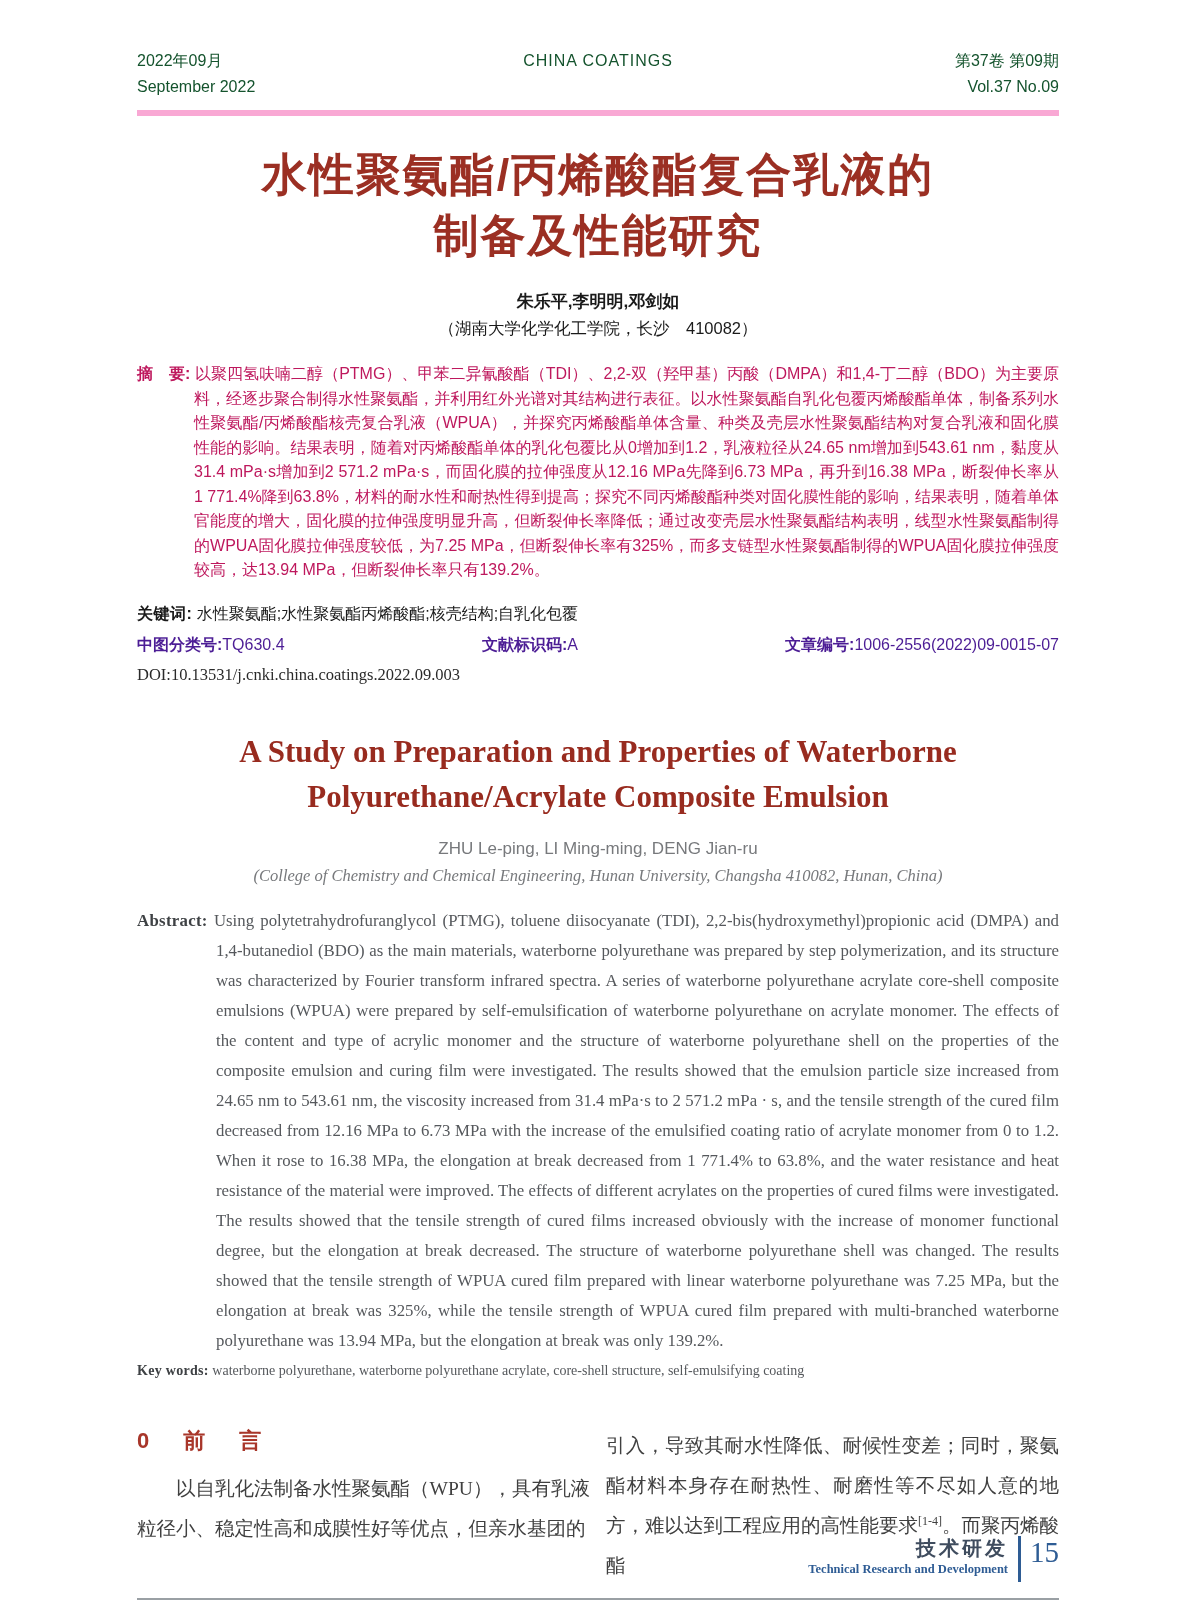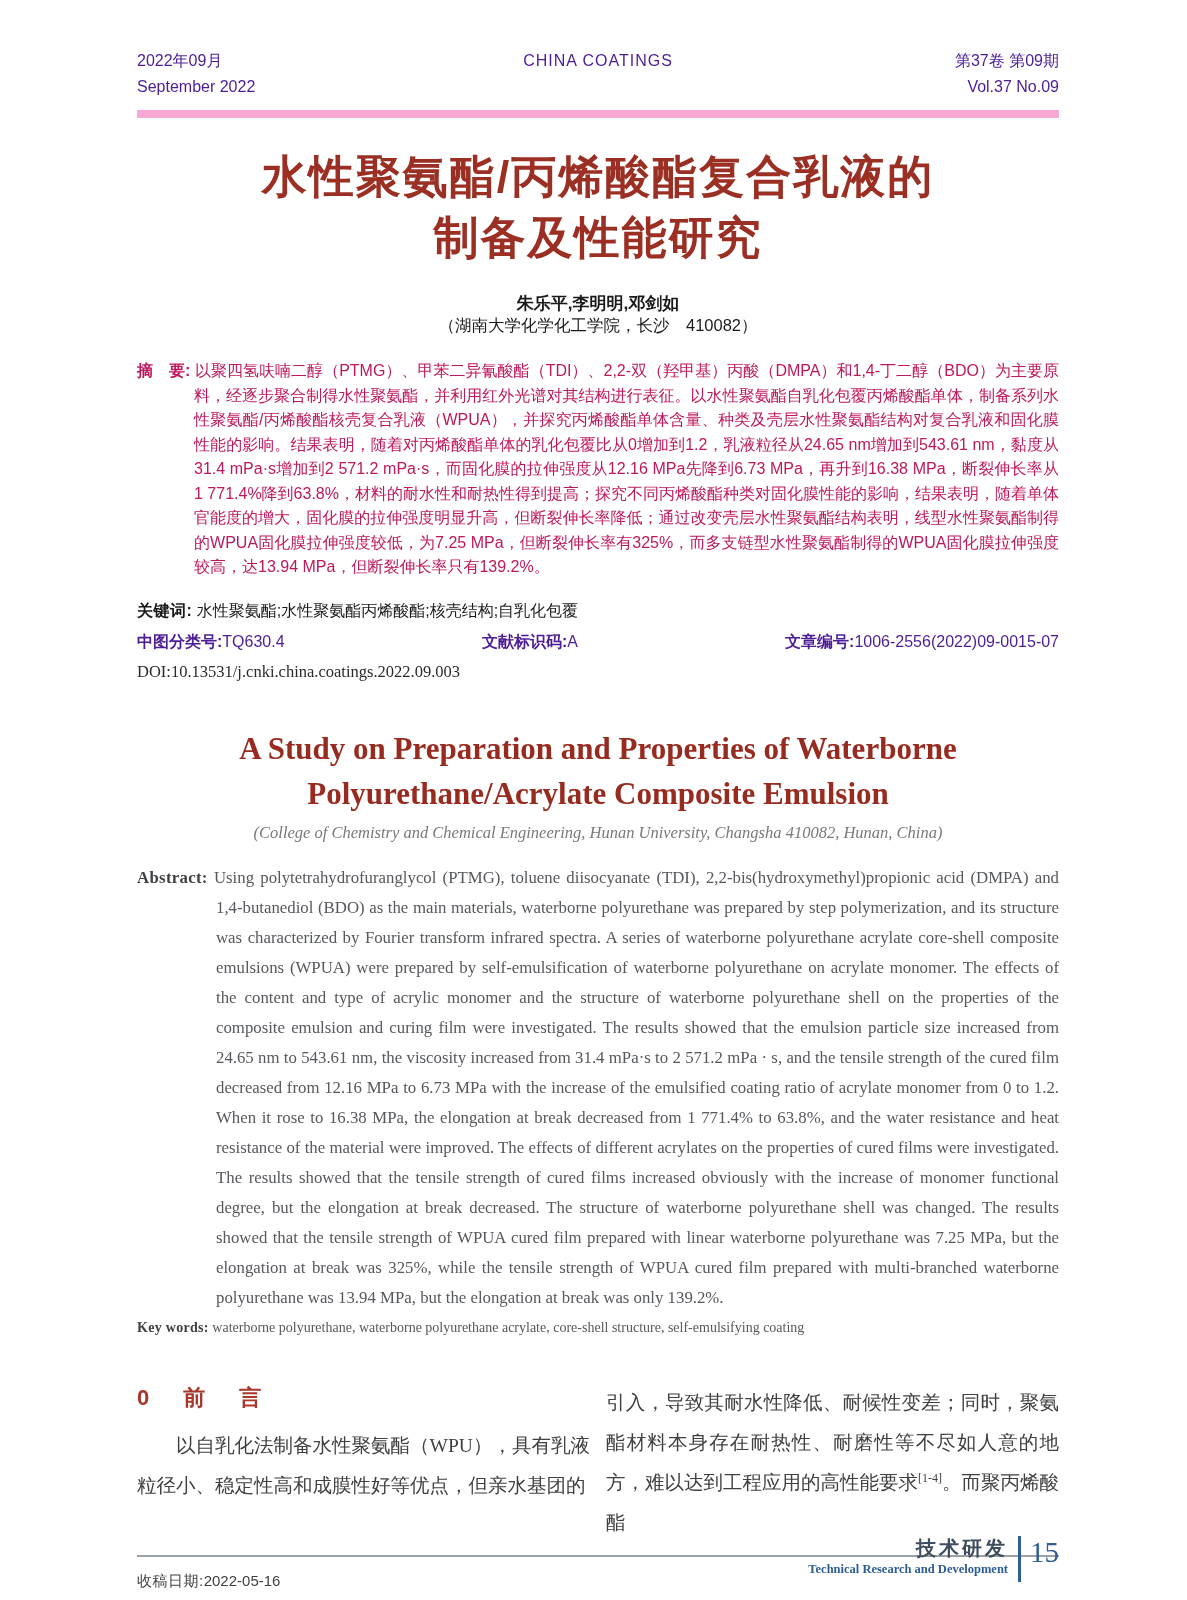--- a/index.html
+++ b/index.html
@@ -15,22 +15,22 @@
     color: #1c1c1c;
   }
   .content { padding: 0 128px 0 137px; }
 
   
   .journal-header {
     margin-top: 48px;
     display: grid;
     grid-template-columns: 1fr 1fr 1fr;
     padding: 0 0 10px 0;
-    border-bottom: 8px solid #f9a8d4;
-    color: #4c1d95;
+    border-bottom: 6px solid #f9a8d4;
+    color: #14532d;
     font-size: 16px;
     line-height: 26px;
   }
   .journal-header .mid { text-align: center; letter-spacing: 1px; }
   .journal-header .right { text-align: right; }
 
   
   .title-zh {
     margin-top: 28px;
     text-align: center;
@@ -41,20 +41,21 @@
     letter-spacing: 2px;
   }
   .authors-zh {
     margin-top: 24px;
     text-align: center;
     font-weight: bold;
     font-size: 17px;
     color: #1a1a1a;
   }
   .affiliation-zh {
+    margin-top: 5px;
     text-align: center;
     font-size: 16.5px;
     color: #1a1a1a;
   }
 
   
   .abstract-zh {
     margin-top: 22px;
     font-size: 16px;
     line-height: 24.5px;
@@ -242,20 +243,21 @@
       <span><b>文章编号:</b><span>1006-2556(2022)09-0015-07</span></span>
     </div>
 
     <div class="doi-line">DOI:10.13531/j.cnki.china.coatings.2022.09.003</div>
 
     <h2 class="title-en">
       <div>A Study on Preparation and Properties of Waterborne</div>
       <div>Polyurethane/Acrylate Composite Emulsion</div>
     </h2>
 
+    <div class="authors-en">ZHU Le-ping, LI Ming-ming, DENG Jian-ru</div>
     <div class="affiliation-en">(College of Chemistry and Chemical Engineering, Hunan University, Changsha 410082, Hunan, China)</div>
 
     <p class="abstract-en"><span class="lbl">Abstract:</span> <span>Using polytetrahydrofuranglycol (PTMG), toluene diisocyanate (TDI), 2,2-bis(hydroxymethyl)propionic acid (DMPA) and 1,4-butanediol (BDO) as the main materials, waterborne polyurethane was prepared by step polymerization, and its structure was characterized by Fourier transform infrared spectra. A series of waterborne polyurethane acrylate core-shell composite emulsions (WPUA) were prepared by self-emulsification of waterborne polyurethane on acrylate monomer. The effects of the content and type of acrylic monomer and the structure of waterborne polyurethane shell on the properties of the composite emulsion and curing film were investigated. The results showed that the emulsion particle size increased from 24.65 nm to 543.61 nm, the viscosity increased from 31.4 mPa·s to 2 571.2 mPa · s, and the tensile strength of the cured film decreased from 12.16 MPa to 6.73 MPa with the increase of the emulsified coating ratio of acrylate monomer from 0 to 1.2. When it rose to 16.38 MPa, the elongation at break decreased from 1 771.4% to 63.8%, and the water resistance and heat resistance of the material were improved. The effects of different acrylates on the properties of cured films were investigated. The results showed that the tensile strength of cured films increased obviously with the increase of monomer functional degree, but the elongation at break decreased. The structure of waterborne polyurethane shell was changed. The results showed that the tensile strength of WPUA cured film prepared with linear waterborne polyurethane was 7.25 MPa, but the elongation at break was 325%, while the tensile strength of WPUA cured film prepared with multi-branched waterborne polyurethane was 13.94 MPa, but the elongation at break was only 139.2%.</span></p>
 
     <p class="kw-en"><span class="lbl">Key words:</span> <span>waterborne polyurethane, waterborne polyurethane acrylate, core-shell structure, self-emulsifying coating</span></p>
 
     <div class="intro">
       <div class="col col-left">
         <div class="intro-heading">0　前　言</div>
         <p>以自乳化法制备水性聚氨酯（WPU），具有乳液粒径小、稳定性高和成膜性好等优点，但亲水基团的</p>

